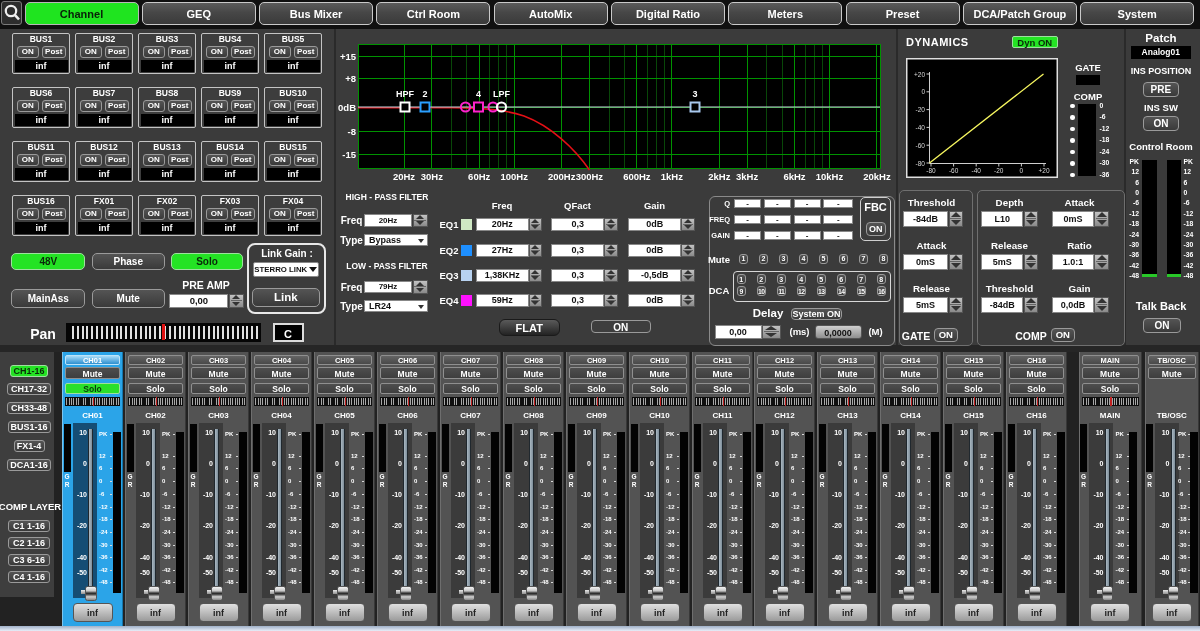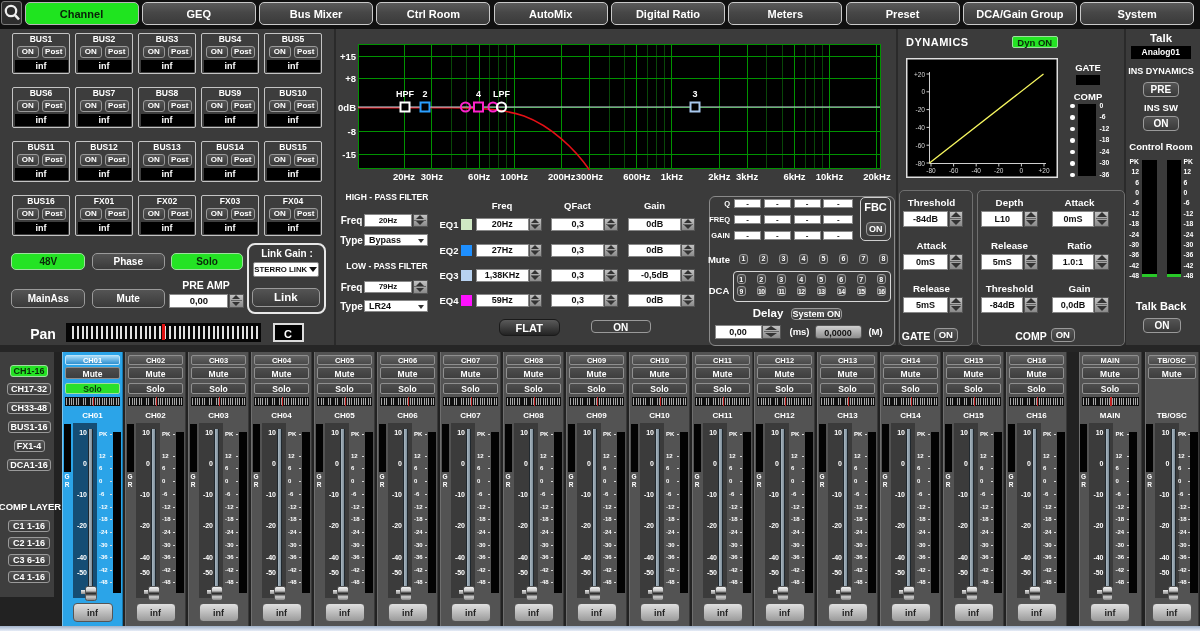--- a/index.html
+++ b/index.html
@@ -20,21 +20,21 @@
     <line x1="11.8" y1="11.8" x2="16" y2="16.5" stroke="#efefef" stroke-width="2.6"></line>
   </svg>
 <div class="ab" style="left:24.5px;top:2px;width:114px;height:23px;font-size:11px;line-height:23px;background:#1fe41f;border:1px solid #b8b8b8;border-radius:5px;color:#092009;font-weight:bold;text-align:center;">Channel</div>
 <div class="ab" style="left:141.8px;top:2px;width:114px;height:23px;font-size:11px;line-height:23px;background:linear-gradient(#5b5b5b,#474747 45%,#3a3a3a);border:1px solid #c9c9c9;border-radius:5px;color:#fff;font-weight:bold;text-align:center;">GEQ</div>
 <div class="ab" style="left:259.1px;top:2px;width:114px;height:23px;font-size:11px;line-height:23px;background:linear-gradient(#5b5b5b,#474747 45%,#3a3a3a);border:1px solid #c9c9c9;border-radius:5px;color:#fff;font-weight:bold;text-align:center;">Bus Mixer</div>
 <div class="ab" style="left:376.4px;top:2px;width:114px;height:23px;font-size:11px;line-height:23px;background:linear-gradient(#5b5b5b,#474747 45%,#3a3a3a);border:1px solid #c9c9c9;border-radius:5px;color:#fff;font-weight:bold;text-align:center;">Ctrl Room</div>
 <div class="ab" style="left:493.7px;top:2px;width:114px;height:23px;font-size:11px;line-height:23px;background:linear-gradient(#5b5b5b,#474747 45%,#3a3a3a);border:1px solid #c9c9c9;border-radius:5px;color:#fff;font-weight:bold;text-align:center;">AutoMix</div>
 <div class="ab" style="left:611.0px;top:2px;width:114px;height:23px;font-size:11px;line-height:23px;background:linear-gradient(#5b5b5b,#474747 45%,#3a3a3a);border:1px solid #c9c9c9;border-radius:5px;color:#fff;font-weight:bold;text-align:center;">Digital Ratio</div>
 <div class="ab" style="left:728.3px;top:2px;width:114px;height:23px;font-size:11px;line-height:23px;background:linear-gradient(#5b5b5b,#474747 45%,#3a3a3a);border:1px solid #c9c9c9;border-radius:5px;color:#fff;font-weight:bold;text-align:center;">Meters</div>
 <div class="ab" style="left:845.6px;top:2px;width:114px;height:23px;font-size:11px;line-height:23px;background:linear-gradient(#5b5b5b,#474747 45%,#3a3a3a);border:1px solid #c9c9c9;border-radius:5px;color:#fff;font-weight:bold;text-align:center;">Preset</div>
-<div class="ab" style="left:962.9px;top:2px;width:114px;height:23px;font-size:11px;line-height:23px;background:linear-gradient(#5b5b5b,#474747 45%,#3a3a3a);border:1px solid #c9c9c9;border-radius:5px;color:#fff;font-weight:bold;text-align:center;">DCA/Gain Group</div>
+<div class="ab" style="left:962.9px;top:2px;width:114px;height:23px;font-size:11px;line-height:23px;background:linear-gradient(#5b5b5b,#474747 45%,#3a3a3a);border:1px solid #c9c9c9;border-radius:5px;color:#fff;font-weight:bold;text-align:center;">DCA/Patch Group</div>
 <div class="ab" style="left:1080.2px;top:2px;width:114px;height:23px;font-size:11px;line-height:23px;background:linear-gradient(#5b5b5b,#474747 45%,#3a3a3a);border:1px solid #c9c9c9;border-radius:5px;color:#fff;font-weight:bold;text-align:center;">System</div>
 <div class="ab" style="left:0px;top:29px;width:1200px;height:316px;background:#3b3b3b;"></div>
 <div class="ab" style="left:334px;top:29px;width:2px;height:316px;background:#2a2a2a;"></div>
 <div class="ab" style="left:896px;top:29px;width:2px;height:316px;background:#2a2a2a;"></div>
 <div class="ab" style="left:1124px;top:29px;width:2px;height:316px;background:#2a2a2a;"></div>
 <div class="ab" style="left:0px;top:345px;width:1200px;height:7px;background:#262626;"></div>
 <div class="ab" style="left:12px;top:32.5px;width:58px;height:41.5px;background:#3d3d3d;border:1px solid #c4c4c4;border-radius:2px;"></div>
 <div class="ab lbl" style="left:14px;top:33.5px;width:54px;height:11px;font-size:8.5px;line-height:11px;">BUS1</div>
 <div class="ab btn" style="left:16.5px;top:46.0px;width:22.5px;height:11.5px;border-radius:3px;font-size:8px;">ON</div>
 <div class="ab btn" style="left:42px;top:46.0px;width:23.5px;height:11.5px;border-radius:3px;font-size:8px;">Post</div>
@@ -499,23 +499,23 @@
   </div>
 <div class="ab lbl" style="left:1051px;top:282.5px;width:57px;height:11px;font-size:9.8px;line-height:11px;">Gain</div>
 <div class="ab field" style="left:1051.9px;top:296.5px;width:42px;height:16.5px;font-size:9px;">0,0dB</div>
 <div class="ab spin" style="left:1094.4px;top:296.5px;width:14.5px;height:16.5px;">
     <div class="tu" style="border-left-width:5px;border-right-width:5px;border-bottom-width:5px"></div>
     <div style="width:86%;height:1px;background:#666"></div>
     <div class="td" style="border-left-width:5px;border-right-width:5px;border-top-width:5px"></div>
   </div>
 <div class="ab lbl" style="left:1014px;top:329.5px;width:34px;height:12px;font-size:10.5px;line-height:12px;">COMP</div>
 <div class="ab btn" style="left:1050.5px;top:328px;width:24.5px;height:13.5px;border-radius:4px;font-size:9.5px;">ON</div>
-<div class="ab lbl" style="left:1140px;top:31.5px;width:42px;height:13px;font-size:11.5px;line-height:13px;">Talk</div>
+<div class="ab lbl" style="left:1140px;top:31.5px;width:42px;height:13px;font-size:11.5px;line-height:13px;">Patch</div>
 <div class="ab" style="left:1131px;top:46px;width:59.5px;height:12.5px;font-size:8.5px;line-height:12.5px;background:#000;color:#fff;font-weight:bold;text-align:center;">Analog01</div>
-<div class="ab lbl" style="left:1127px;top:66px;width:68px;height:11px;font-size:9px;line-height:11px;">INS DYNAMICS</div>
+<div class="ab lbl" style="left:1127px;top:66px;width:68px;height:11px;font-size:9px;line-height:11px;">INS POSITION</div>
 <div class="ab btn" style="left:1142.9px;top:81.5px;width:36px;height:15px;border-radius:4px;font-size:10px;">PRE</div>
 <div class="ab lbl" style="left:1127px;top:102px;width:68px;height:11px;font-size:9.5px;line-height:11px;">INS SW</div>
 <div class="ab btn" style="left:1142.9px;top:115.5px;width:36px;height:15px;border-radius:4px;font-size:10px;">ON</div>
 <div class="ab lbl" style="left:1127px;top:141px;width:68px;height:11px;font-size:9.5px;line-height:11px;">Control Room</div>
 <div class="ab" style="left:1141.8px;top:159.5px;width:15px;height:117.5px;background:#000;"></div>
 <div class="ab" style="left:1166.8px;top:159.5px;width:14.5px;height:117.5px;background:#000;"></div>
 <div class="ab" style="left:1141.8px;top:274px;width:15px;height:3px;background:#28c828;"></div>
 <div class="ab" style="left:1166.8px;top:274px;width:14.5px;height:3px;background:#28c828;"></div>
 <div class="ab lbl" style="left:1125px;top:157.7px;width:14px;height:8px;font-size:6.8px;line-height:8px;justify-content:flex-end;">PK</div>
 <div class="ab lbl" style="left:1183.5px;top:157.7px;width:16px;height:8px;font-size:6.8px;line-height:8px;justify-content:flex-start;">PK</div>

